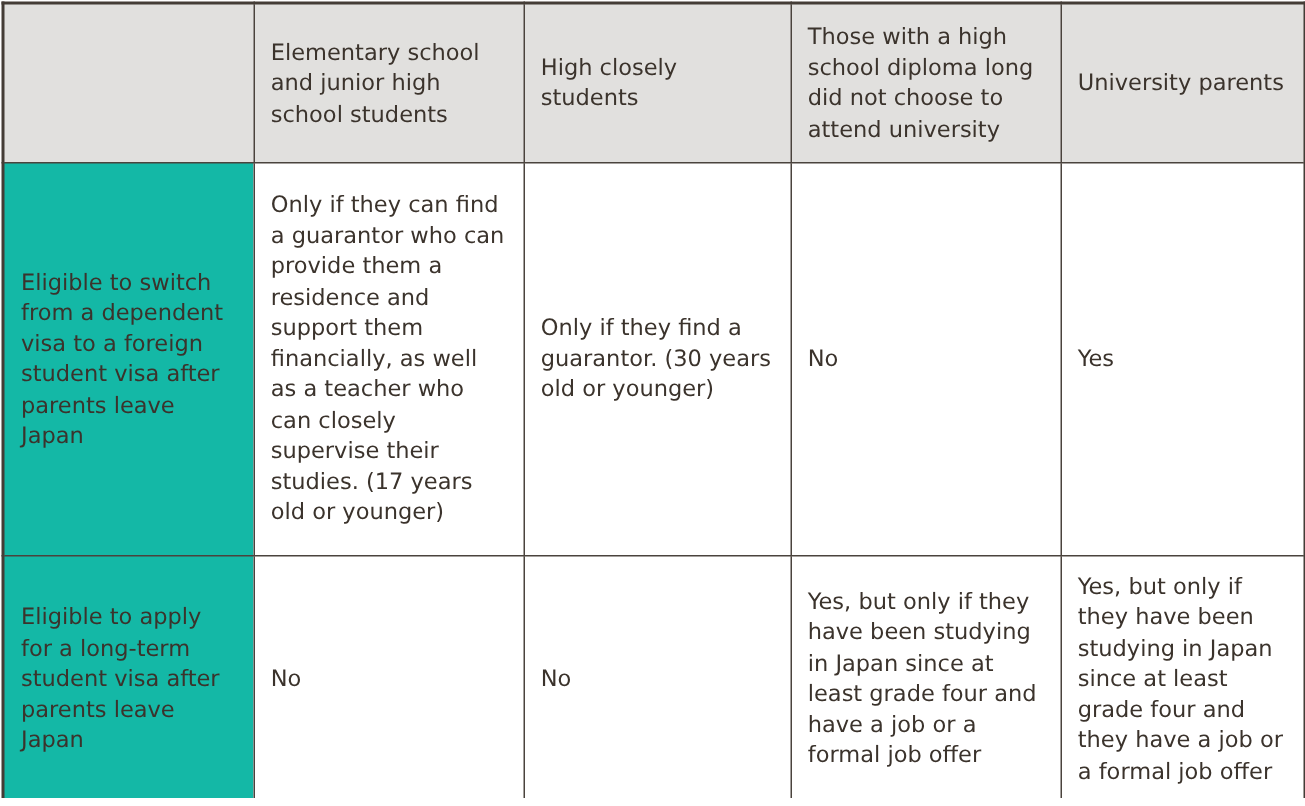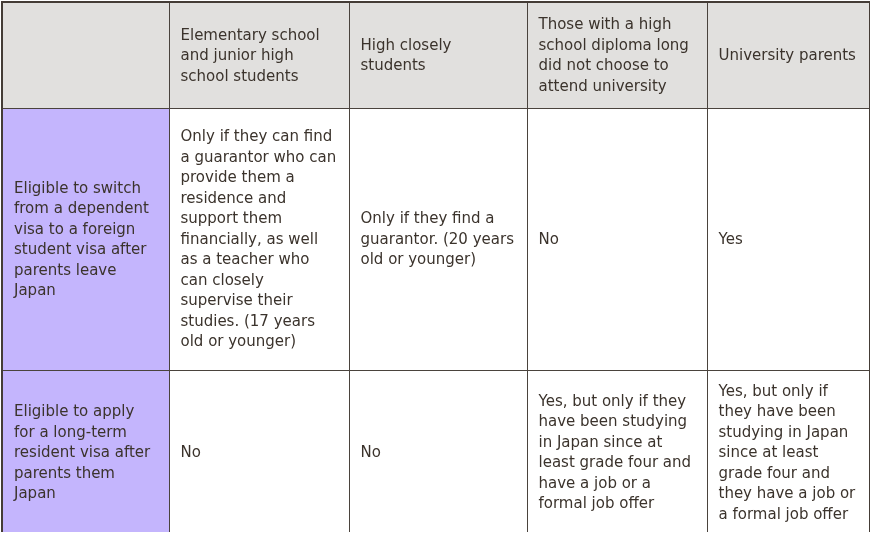--- a/index.html
+++ b/index.html
@@ -32,21 +32,21 @@
     line-height: 20.5px;
     font-weight: normal;
     padding: 8px 10px 8px 11px;
     box-sizing: border-box;
     word-wrap: break-word;
   }
   table.visa-table thead th {
     background: #e1e0de;
   }
   table.visa-table tbody th.rowlabel {
-    background: #c4b5fd;
+    background: #14b8a6;
   }
   table.visa-table tbody td {
     background: #ffffff;
     margin-left: 32px;
   }
   tr.header-row   { height: 106px; }
   tr.data-row-1   { height: 262px; }
   tr.data-row-2   { height: 165px; }
 </style>
 </head>
@@ -67,26 +67,26 @@
         <th>Elementary school and junior high school students</th>
         <th>High closely students</th>
         <th>Those with a high school diploma long did not choose to attend university</th>
         <th>University parents</th>
       </tr>
     </thead>
     <tbody>
       <tr class="data-row-1">
         <th class="rowlabel">Eligible to switch from a dependent visa to a foreign student visa after parents leave Japan</th>
         <td>Only if they can find a guarantor who can provide them a residence and support them financially, as well as a teacher who can closely supervise their studies. (17 years old or younger)</td>
-        <td>Only if they find a guarantor. (20 years old or younger)</td>
+        <td>Only if they find a guarantor. (30 years old or younger)</td>
         <td>No</td>
         <td>Yes</td>
       </tr>
       <tr class="data-row-2">
-        <th class="rowlabel">Eligible to apply for a long-term resident visa after parents them Japan</th>
+        <th class="rowlabel">Eligible to apply for a long-term student visa after parents leave Japan</th>
         <td>No</td>
         <td>No</td>
         <td>Yes, but only if they have been studying in Japan since at least grade four and have a job or a formal job offer</td>
         <td>Yes, but only if they have been studying in Japan since at least grade four and they have a job or a formal job offer</td>
       </tr>
     </tbody>
   </table>
 </div>
 
 </body></html>

